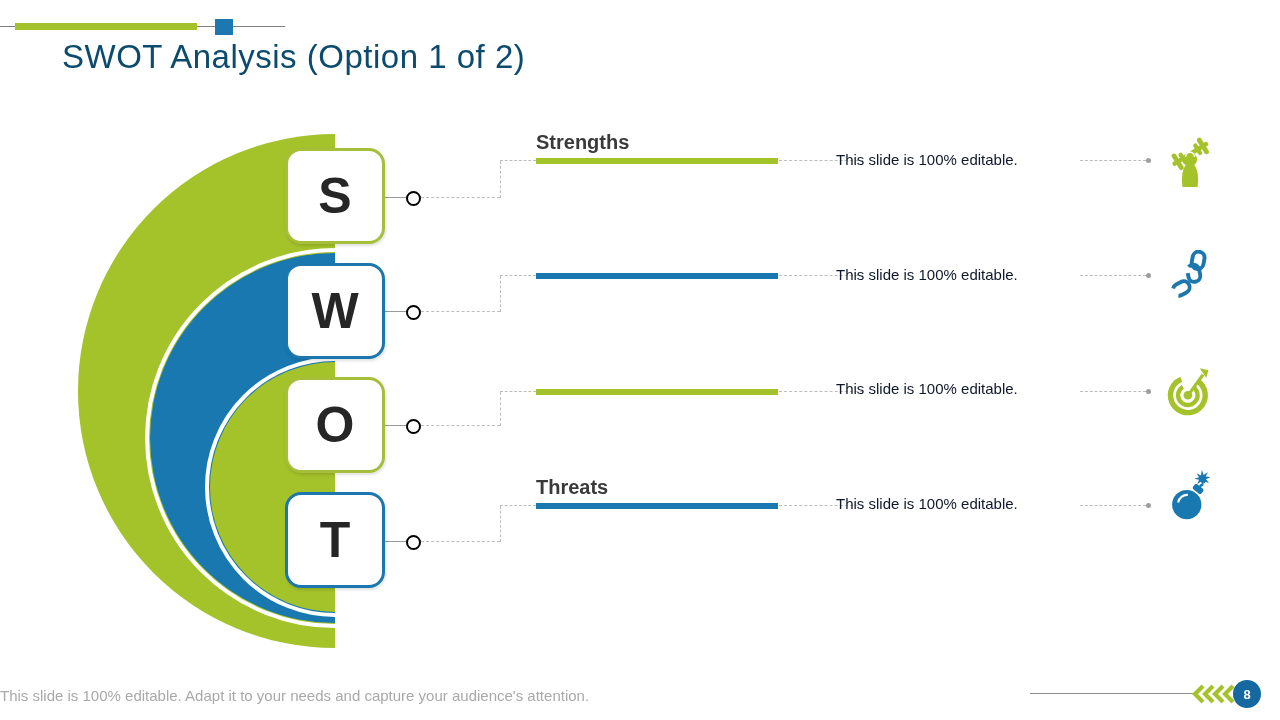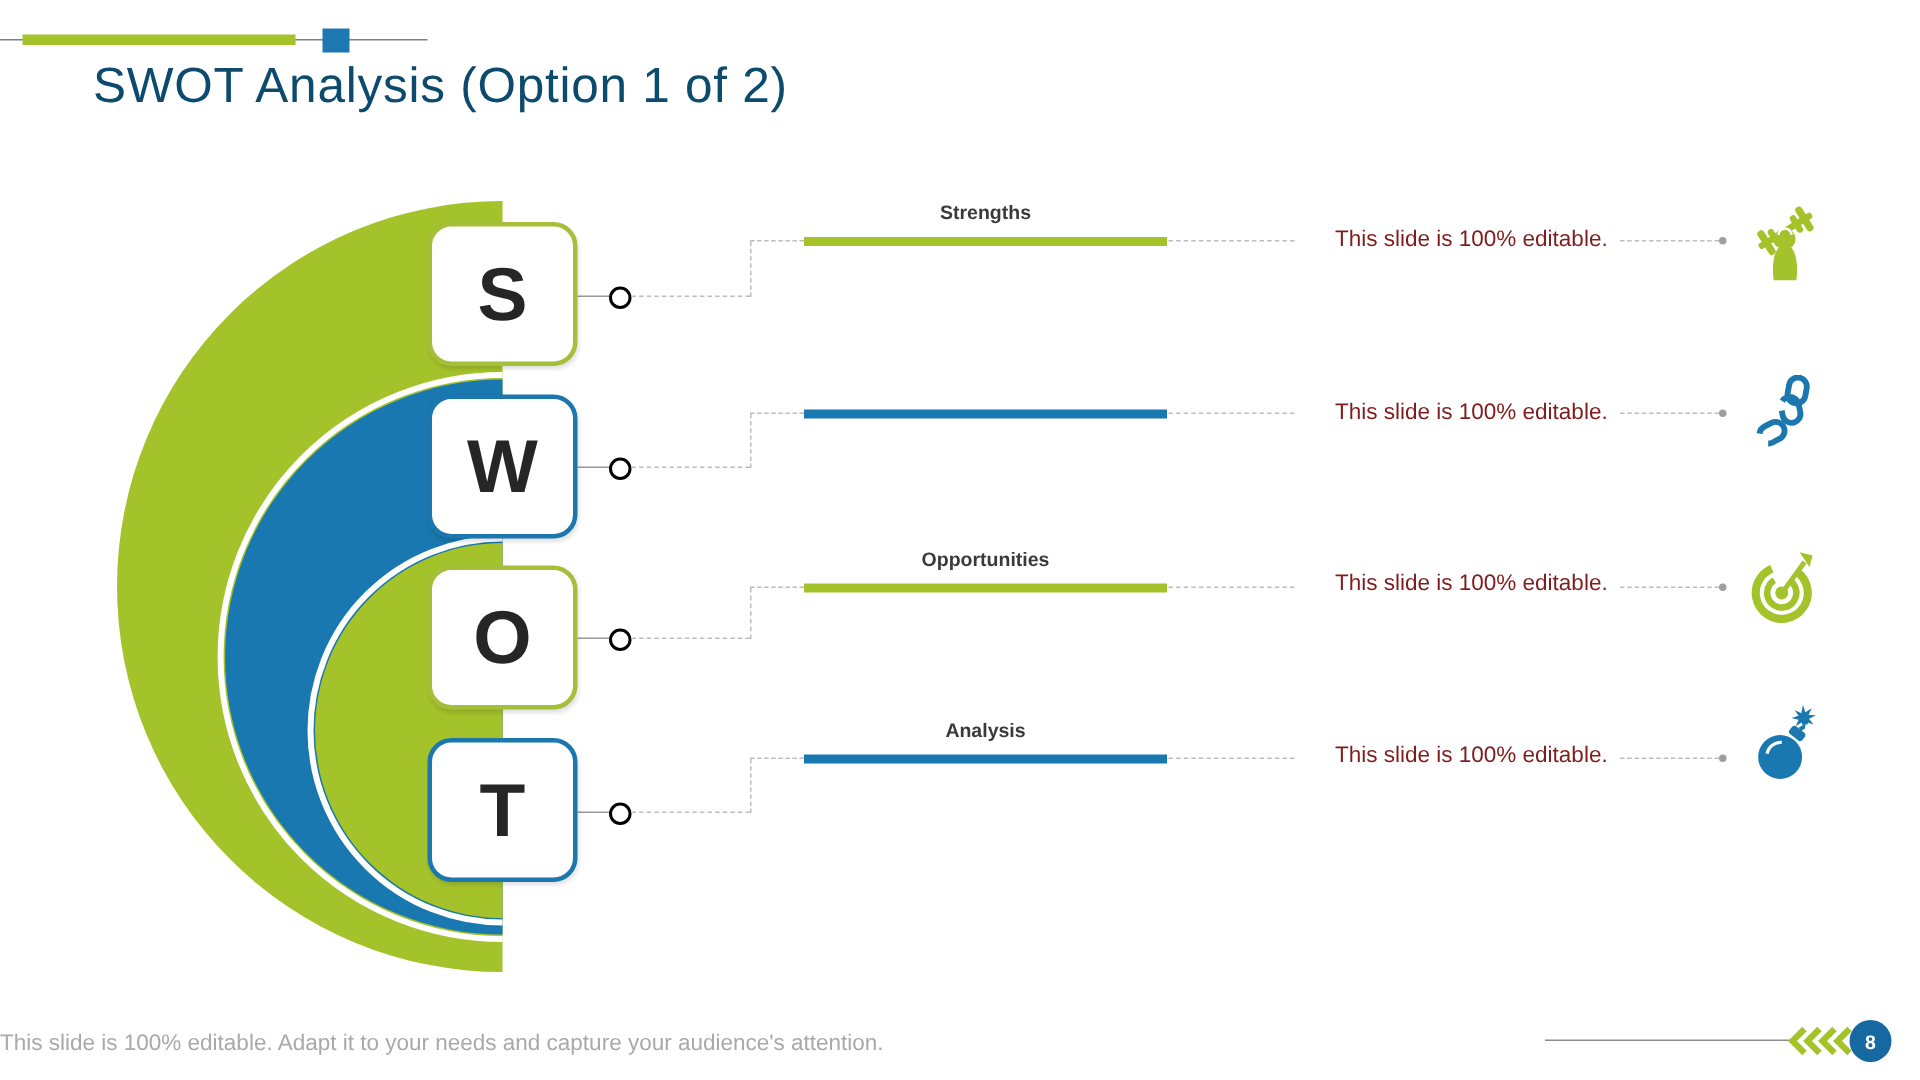--- a/index.html
+++ b/index.html
@@ -25,26 +25,26 @@
   .blue-br{border-color:#1b77ae;}
 
   
   .solid-h{position:absolute;height:1px;background:#9a9a9a;}
   .dash-h{position:absolute;height:0;border-top:1px dashed #bdbdbd;}
   .dash-v{position:absolute;width:0;border-left:1px dashed #bdbdbd;}
   .ring{position:absolute;width:11px;height:11px;border-radius:50%;background:#fff;border:2px solid;}
   .dot{position:absolute;width:5px;height:5px;border-radius:50%;background:#9e9e9e;}
 
   
-  .heading{position:absolute;left:536px;width:242px;text-align:center;
-           font-size:13px;font-weight:700;color:#3a3a3a;line-height:24px;}
+  .heading{position:absolute;left:536px;width:242px;text-align:left;
+           font-size:20px;font-weight:700;color:#3a3a3a;line-height:24px;}
   .bar{position:absolute;left:536px;width:242px;height:6px;}
   .green-bg{background:#a4c22a;}
   .blue-bg{background:#1878af;}
-  .note{position:absolute;left:890px;font-size:15px;color:#7f1d1d;white-space:nowrap;line-height:20px;}
+  .note{position:absolute;left:836px;font-size:15px;color:#0f172a;white-space:nowrap;line-height:20px;}
   .icon{position:absolute;left:1164px;width:52px;height:52px;}
 
   
   .footer{position:absolute;left:0;right:0;top:687px;text-align:left;
           font-size:15px;color:#a9a9a9;}
   .footer-line{position:absolute;left:1030px;top:693px;width:166px;height:1px;background:#8c8c8c;}
   .chevrons{position:absolute;left:1192px;top:684px;}
   .page-badge{position:absolute;left:1233px;top:680px;width:28px;height:28px;border-radius:50%;
               background:#1569a0;color:#fff;font-size:13px;font-weight:700;
               display:flex;align-items:center;justify-content:center;}
@@ -118,21 +118,20 @@
   </svg>
 
   <div class="solid-h" style="left:385px;top:425px;width:22px;"></div>
   <div class="ring green-br" style="left:406px;top:419px;"></div>
   <div class="dash-h" style="left:421px;top:425px;width:79px;"></div>
   <div class="dash-v" style="left:500px;top:392px;height:34px;"></div>
   <div class="dash-h" style="left:500px;top:391px;width:36px;"></div>
   <div class="lbox green-br" style="top:377px;">
     <span>O</span>
   </div>
-  <div class="heading" style="top:361px;">Opportunities</div>
   <div class="bar green-bg" style="top:389px;"></div>
   <div class="dash-h" style="left:779px;top:391px;width:84px;"></div>
   <div class="note" style="top:379px;">This slide is 100% editable.</div>
   <div class="dash-h" style="left:1080px;top:391px;width:66px;"></div>
   <div class="dot" style="left:1146px;top:389px;"></div>
   <svg class="icon" style="top:366px;" viewBox="0 0 48 48">
     <g fill="none" stroke="#a4c22a">
       <circle cx="22" cy="27" r="16" stroke-width="5" stroke-dasharray="84 17" transform="rotate(-55 22 27)"></circle>
       <circle cx="22" cy="27" r="9" stroke-width="4" stroke-dasharray="46 11" transform="rotate(-55 22 27)"></circle>
     </g>
@@ -144,21 +143,21 @@
   </svg>
 
   <div class="solid-h" style="left:385px;top:541px;width:22px;"></div>
   <div class="ring blue-br" style="left:406px;top:535px;"></div>
   <div class="dash-h" style="left:421px;top:541px;width:79px;"></div>
   <div class="dash-v" style="left:500px;top:506px;height:36px;"></div>
   <div class="dash-h" style="left:500px;top:505px;width:36px;"></div>
   <div class="lbox blue-br" style="top:492px;">
     <span>T</span>
   </div>
-  <div class="heading" style="top:475px;">Analysis</div>
+  <div class="heading" style="top:475px;">Threats</div>
   <div class="bar blue-bg" style="top:503px;"></div>
   <div class="dash-h" style="left:779px;top:505px;width:84px;"></div>
   <div class="note" style="top:494px;">This slide is 100% editable.</div>
   <div class="dash-h" style="left:1080px;top:505px;width:66px;"></div>
   <div class="dot" style="left:1146px;top:503px;"></div>
   <svg class="icon" style="top:470px;" viewBox="0 0 48 48">
     <circle cx="21" cy="32" r="13.5" fill="#1878af"></circle>
     <path d="M13 30 a8.5 8.5 0 0 1 9 -7" fill="none" stroke="#ffffff" stroke-width="2"></path>
     <rect x="26.5" y="14.5" width="10" height="6" rx="2" transform="rotate(38 31.5 17.5)" fill="#1878af"></rect>
     <path d="M33 15 C37 13 38 10 36 7" fill="none" stroke="#1878af" stroke-width="2.5" stroke-dasharray="3 2"></path>

